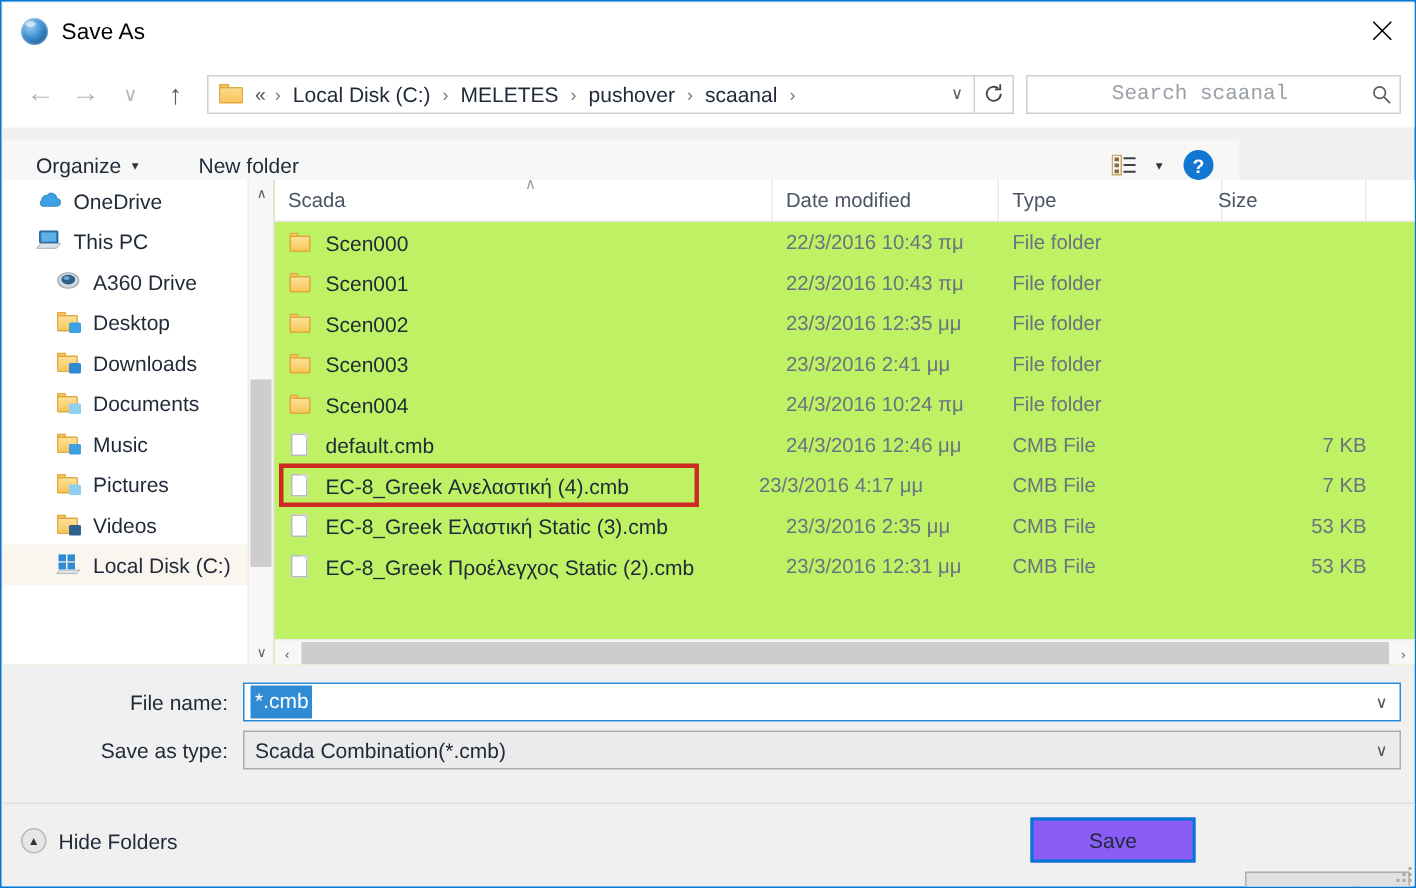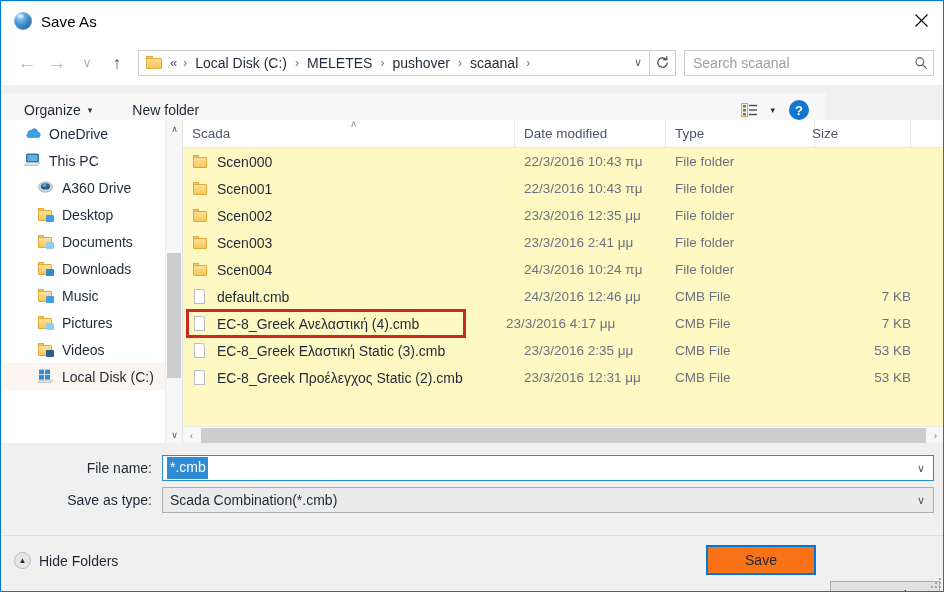--- a/index.html
+++ b/index.html
@@ -104,22 +104,22 @@
     background: #ffffff;
     display: flex; align-items: center; justify-content: center;
   }
   #searchbox {
     width: 250px; height: 26px; flex: none; margin-left: 8px; margin-right: 10px;
     border: 1px solid #cfcfcf; background: #ffffff;
     display: flex; align-items: center;
   }
   #search-input {
     border: none; outline: none; flex: 1 1 auto; min-width: 0;
-    font-family: Liberation Sans, sans-serif;
-    font-size: 14px; color: #111; padding-left: 8px; background: transparent;
+    font-family: Liberation Mono, monospace;
+    font-size: 14px; color: #111; padding-left: 8px; background: transparent; text-align: center;
   }
   #search-input::placeholder { color: #9aa0a6; }
   #search-icon { width: 24px; flex: none; display: flex; align-items: center; justify-content: center; }
 
   
   #cmdbar {
     position: absolute; left: 1px; top: 92px;
     width: 824px; height: 35px;
     background: #f7f7f7;
     border-bottom: 1px solid #e2e2e2;
@@ -140,21 +140,21 @@
     background: #1177d1; color: #ffffff;
     font-size: 13px; font-weight: bold;
     display: flex; align-items: center; justify-content: center;
     margin-right: 17px;
   }
 
   
   #body {
     position: absolute; left: 1px; top: 119px;
     width: 942px; height: 323px;
-    background: #fef9c3;
+    background: #bef264;
     display: flex;
   }
 
   
   #sidebar {
     width: 180px; height: 100%; flex: none;
     position: relative; overflow: hidden;
     background: #ffffff;
   }
   .nav-item {
@@ -317,23 +317,23 @@
     margin-right: 8px; font-size: 8px; color: #333;
   }
   .dlg-btn {
     position: absolute; top: 9px;
     width: 110px; height: 30px;
     font-size: 14px; color: #1f2937;
     display: flex; align-items: center; justify-content: center;
     background: #e1e1e1; border: 1px solid #adadad;
   }
   #save-btn {
-    right: 128px;
+    right: 147px;
     border: 2px solid #0078d7;
-    background: #f97316;
+    background: #8b5cf6;
   }
   #cancel-btn { right: 4px; margin-top: 36px; }
   #resize-grip {
     position: absolute; right: 3px; bottom: 2px;
     width: 12px; height: 12px;
   }
   .grip-dot {
     position: absolute; width: 2px; height: 2px; background: #a8a8a8;
   }
 </style>
@@ -459,31 +459,31 @@
               <span class="ft"></span>
               <span class="fb"></span>
               <span class="badge" style="background:#3da0e3"></span>
             </span>
             <span>Desktop</span>
           </div>
           <div class="nav-item indent">
             <span class="nav-ico ico-folder">
               <span class="ft"></span>
               <span class="fb"></span>
-              <span class="badge" style="background:#8fd0f0"></span>
+              <span class="badge" style="background:#2f8bd4"></span>
             </span>
-            <span>Documents</span>
+            <span>Downloads</span>
           </div>
           <div class="nav-item indent">
             <span class="nav-ico ico-folder">
               <span class="ft"></span>
               <span class="fb"></span>
-              <span class="badge" style="background:#2f8bd4"></span>
+              <span class="badge" style="background:#8fd0f0"></span>
             </span>
-            <span>Downloads</span>
+            <span>Documents</span>
           </div>
           <div class="nav-item indent">
             <span class="nav-ico ico-folder">
               <span class="ft"></span>
               <span class="fb"></span>
               <span class="badge" style="background:#3da0e3"></span>
             </span>
             <span>Music</span>
           </div>
           <div class="nav-item indent">

